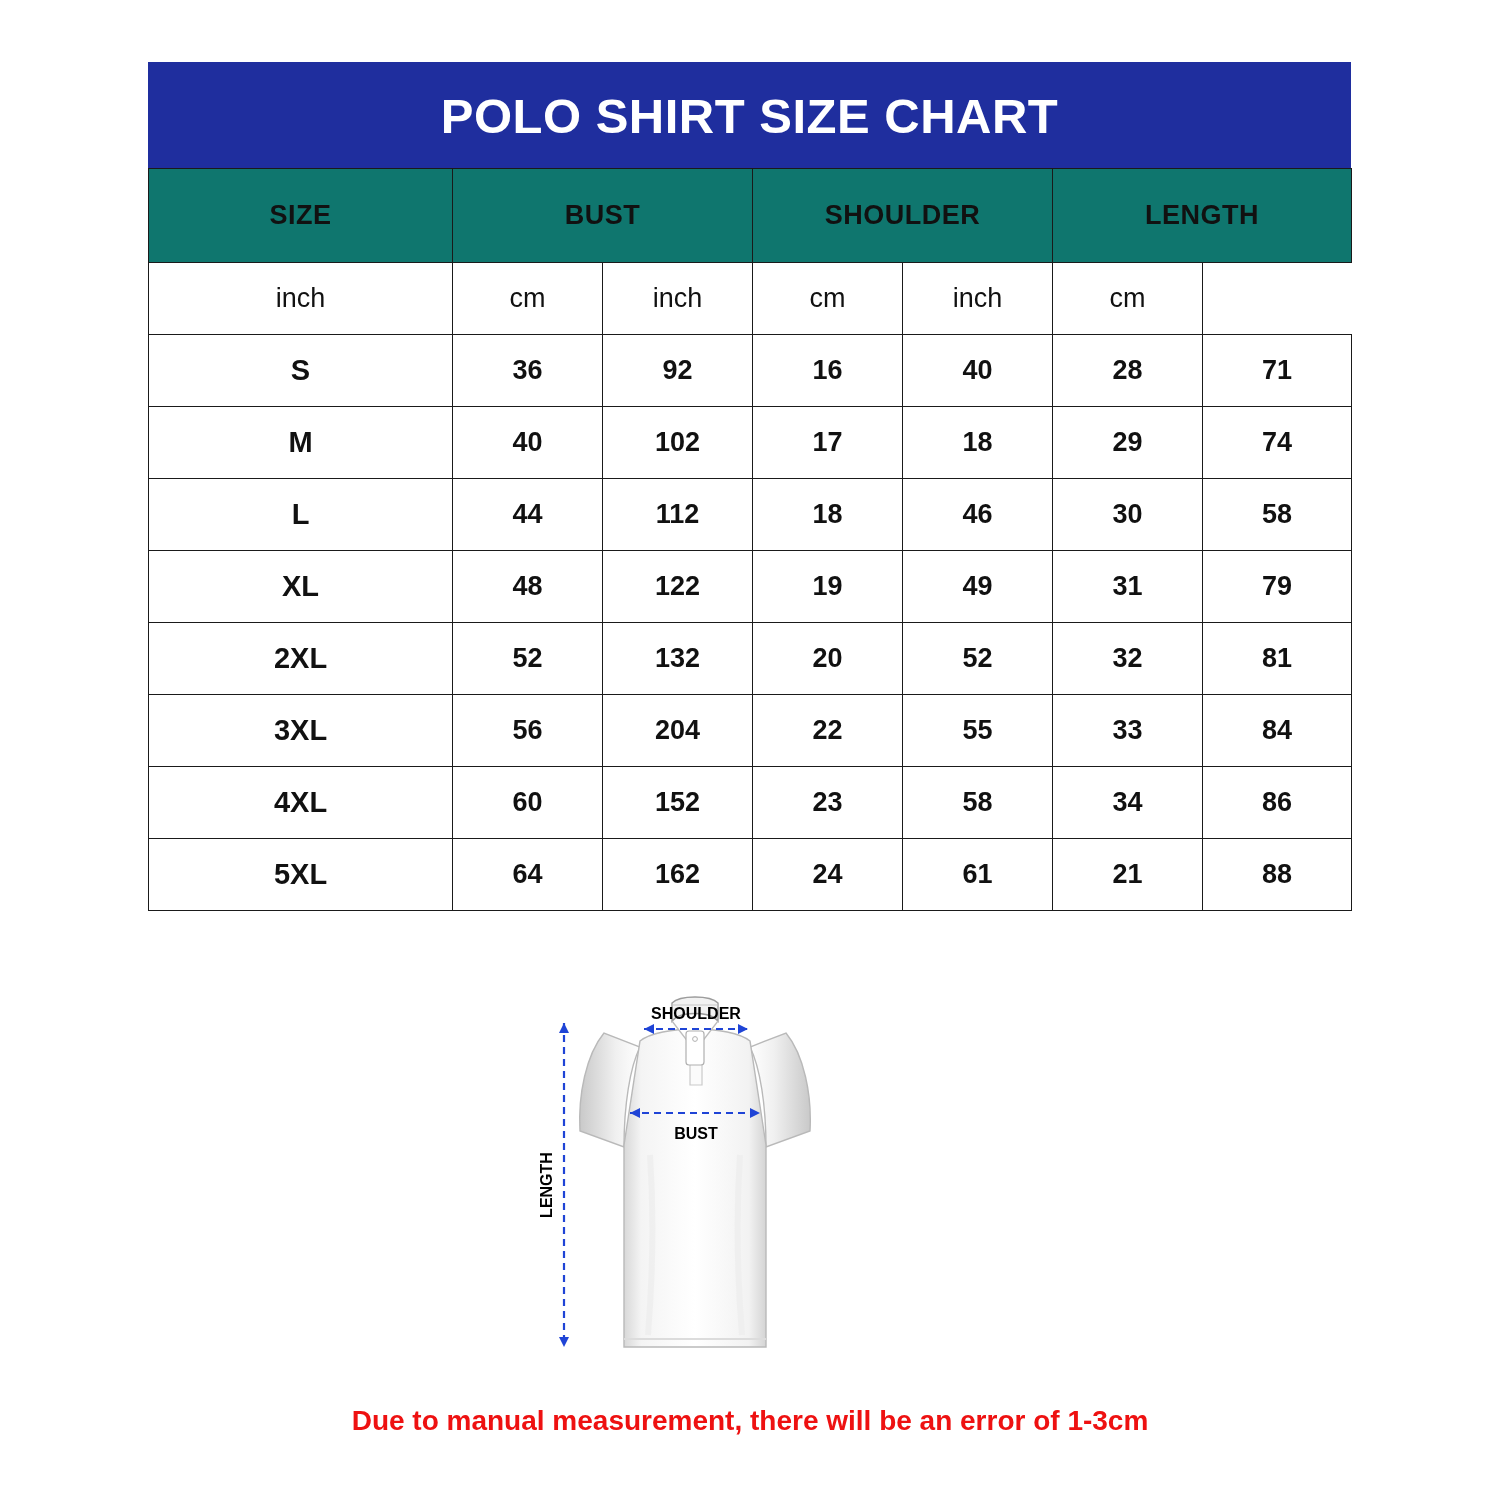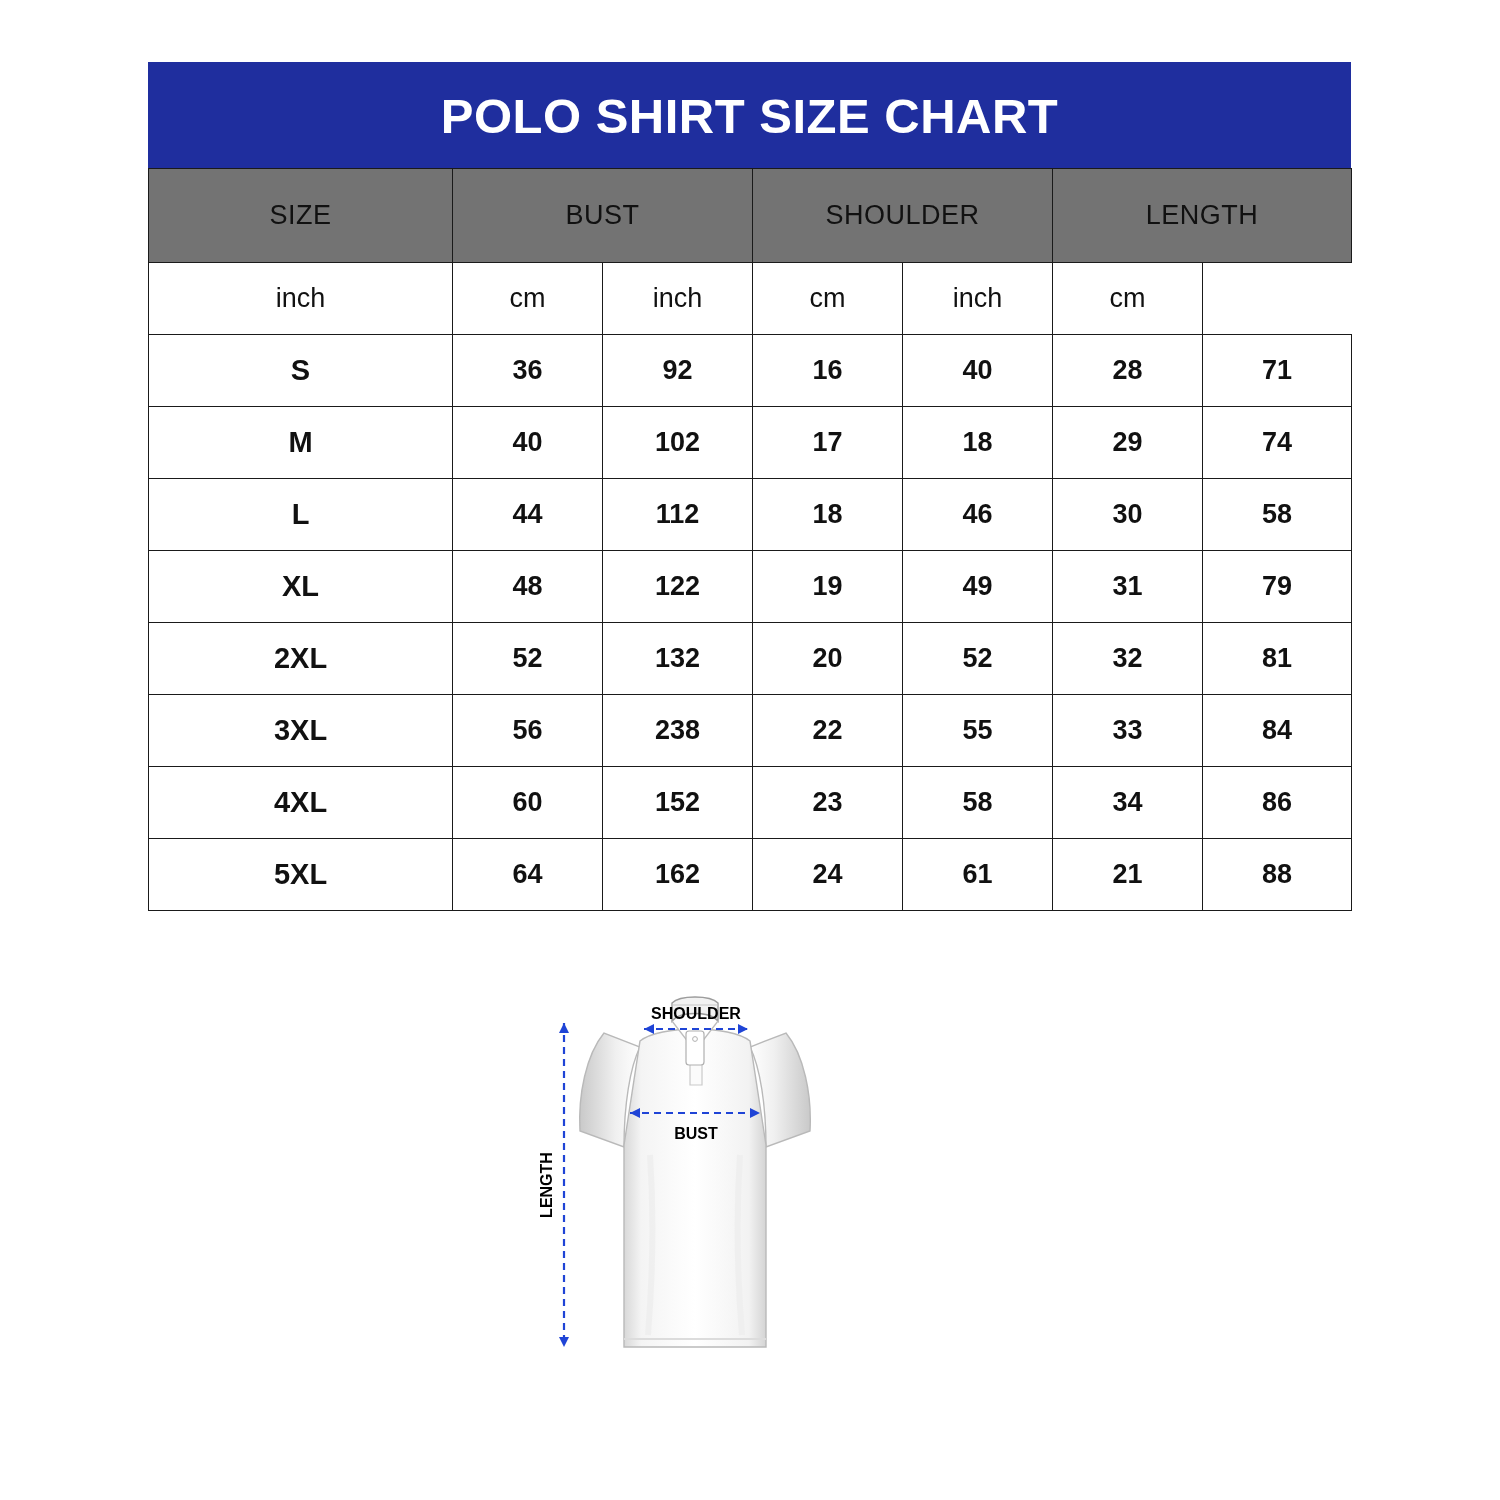--- a/index.html
+++ b/index.html
@@ -52,24 +52,24 @@
   }
   table.size-table td, table.size-table th {
     border: 1px solid #1a1a1a;
     text-align: center;
     vertical-align: middle;
     font-size: 27px;
     color: #111111;
     padding: 0;
   }
   .hdr-row th {
-    background: #737373;
+    background: #0f766e;
     height: 93px;
     font-size: 30px;
-    font-weight: normal;
+    font-weight: bold;
     letter-spacing: 0.5px;
   }
   .unit-row td {
     height: 71px;
     font-size: 27px;
     font-weight: normal;
   }
   .data-row td {
     height: 71px;
     font-weight: bold;
@@ -182,21 +182,21 @@
           <td>132</td>
           <td>20</td>
           <td>52</td>
           <td>32</td>
           <td>81</td>
         </tr>
 
         <tr class="data-row">
           <td class="sz">3XL</td>
           <td>56</td>
-          <td>238</td>
+          <td>204</td>
           <td>22</td>
           <td>55</td>
           <td>33</td>
           <td>84</td>
         </tr>
 
         <tr class="data-row">
           <td class="sz">4XL</td>
           <td>60</td>
           <td>152</td>
@@ -276,14 +276,15 @@
       <line x1="44" y1="68" x2="44" y2="392" stroke="#1f44d6" stroke-width="2.2" stroke-dasharray="7,5"></line>
       <polygon points="44,68 39,78 49,78" fill="#1f44d6"></polygon>
       <polygon points="44,392 39,382 49,382" fill="#1f44d6"></polygon>
 
       <text x="176" y="64" text-anchor="middle" font-family="Liberation Sans, sans-serif" font-size="16" font-weight="bold" fill="#000000">SHOULDER</text>
       <text x="176" y="184" text-anchor="middle" font-family="Liberation Sans, sans-serif" font-size="16" font-weight="bold" fill="#000000">BUST</text>
       <text x="32" y="230" text-anchor="middle" font-family="Liberation Sans, sans-serif" font-size="16" font-weight="bold" fill="#000000" transform="rotate(-90 32 230)">LENGTH</text>
     </g>
   </svg>
 
+  <div class="note">Due to manual measurement, there will be an error of 1-3cm</div>
 
 </div>
 
 </body></html>

